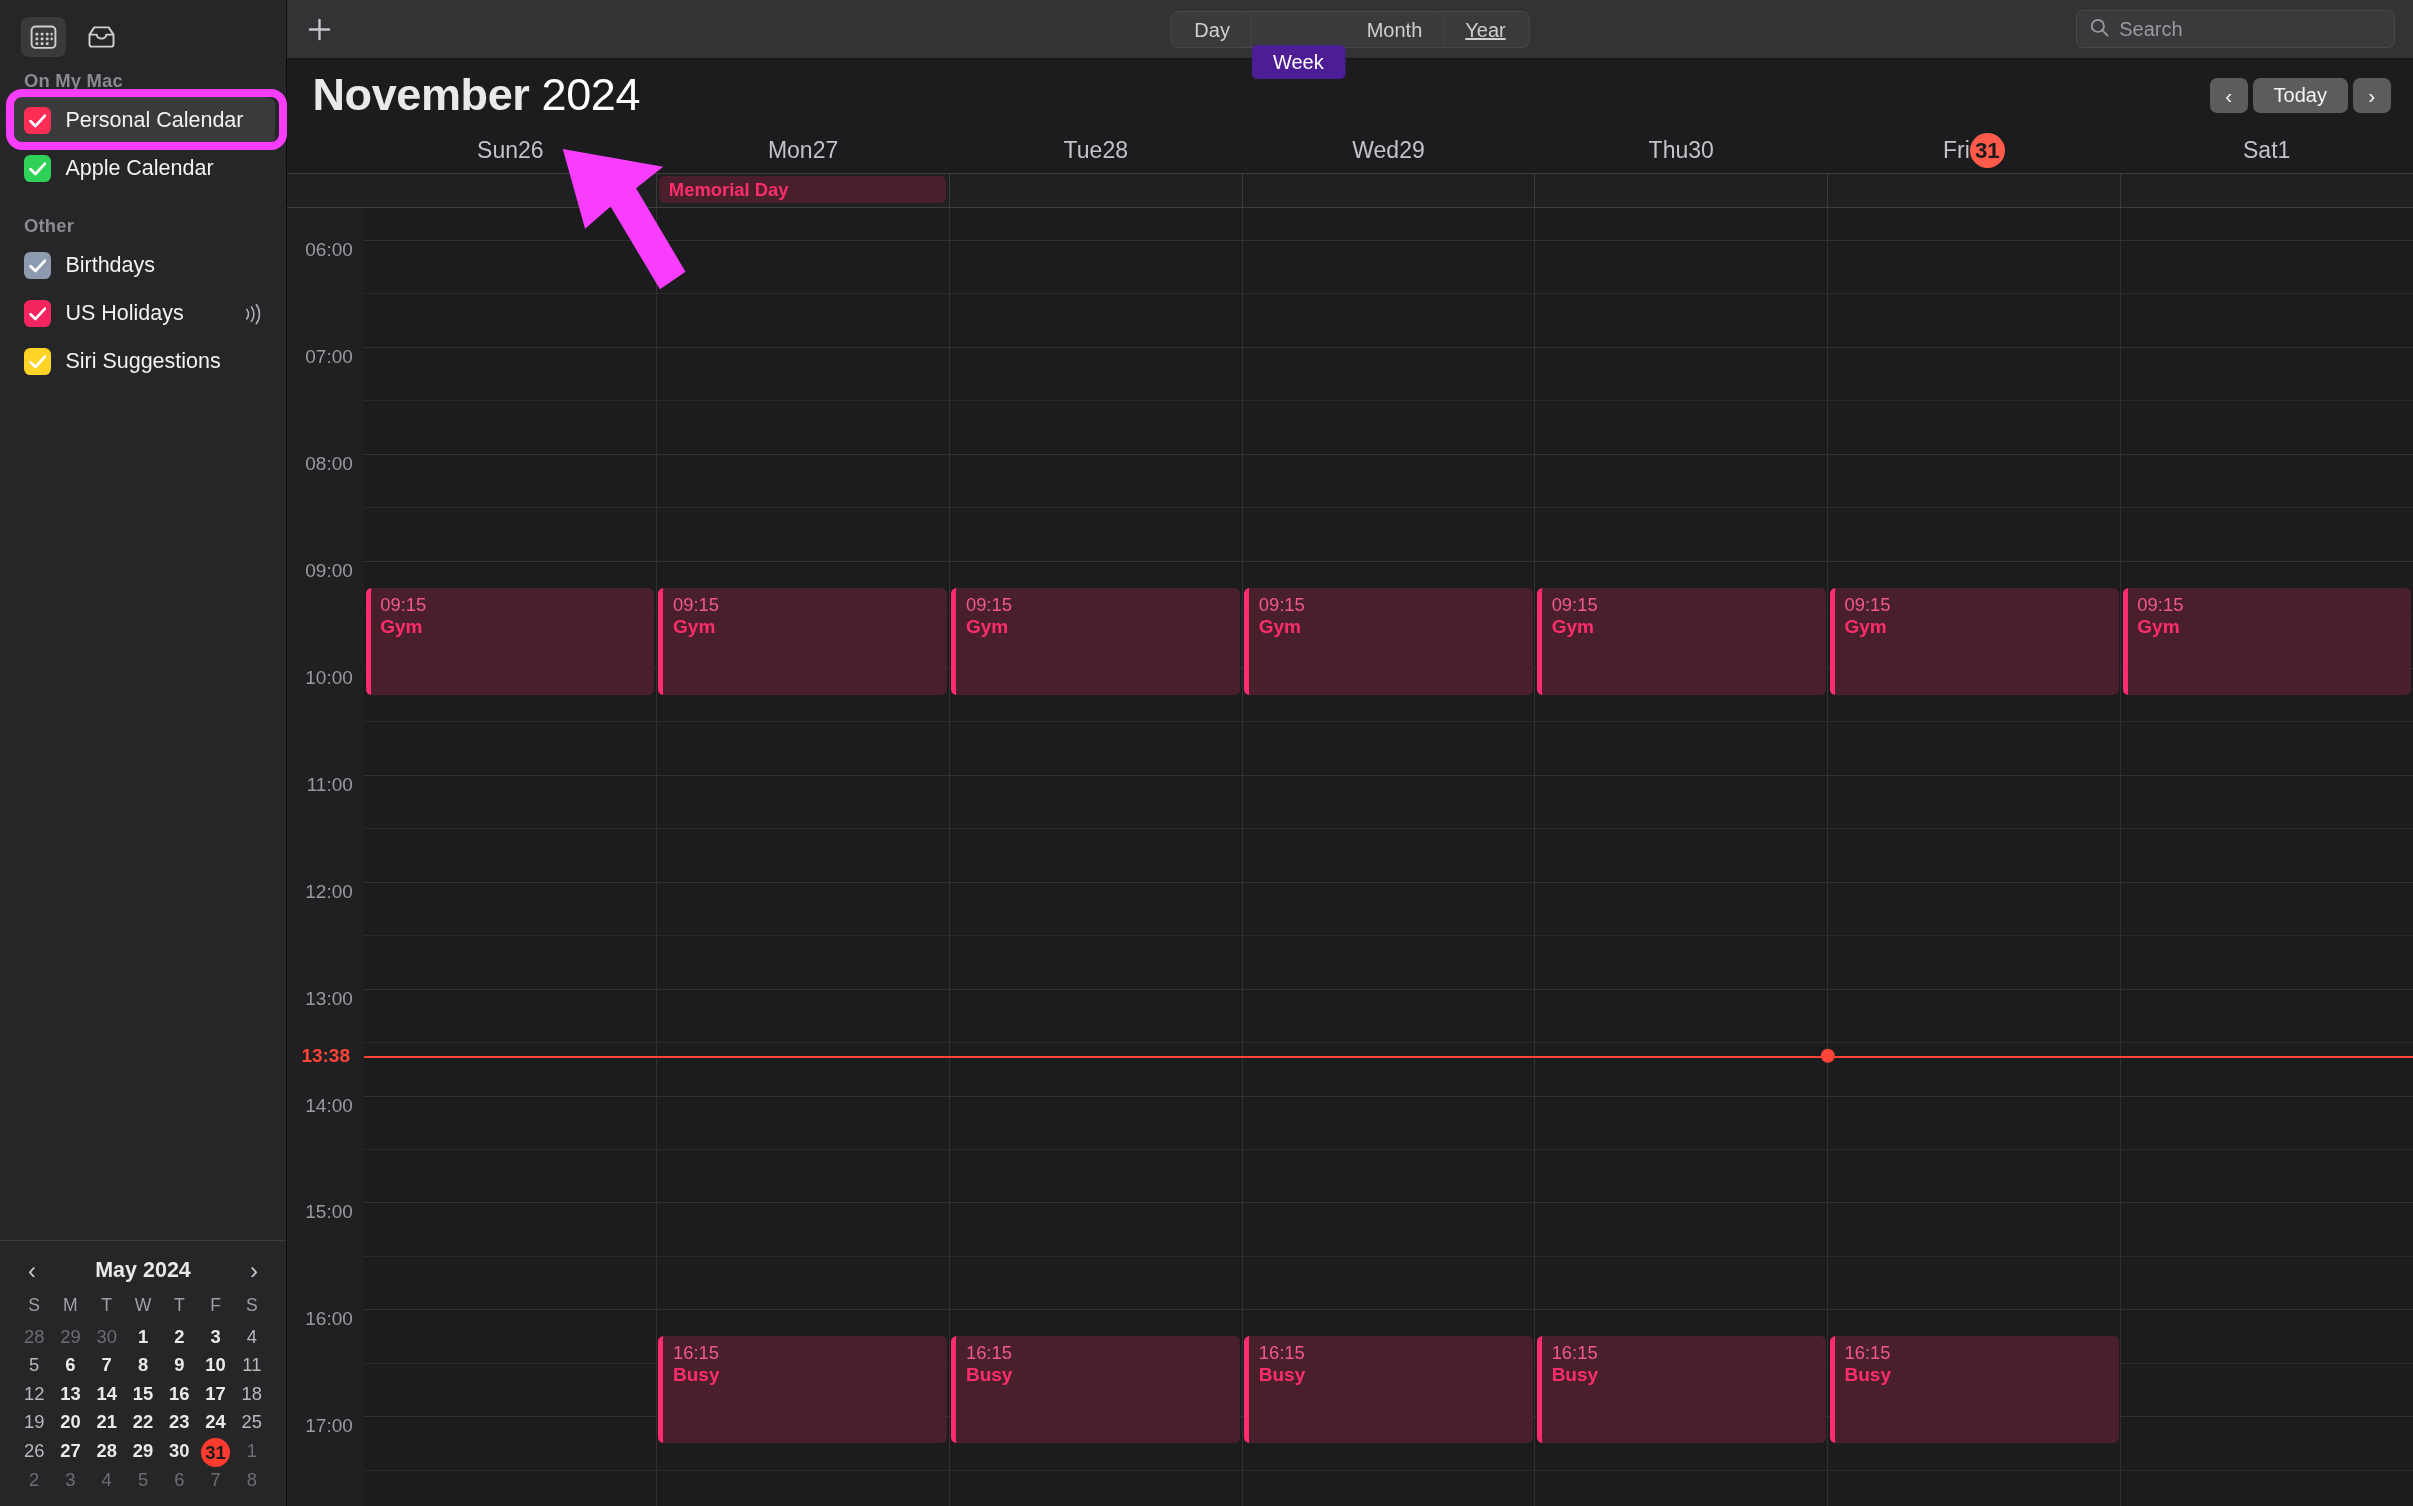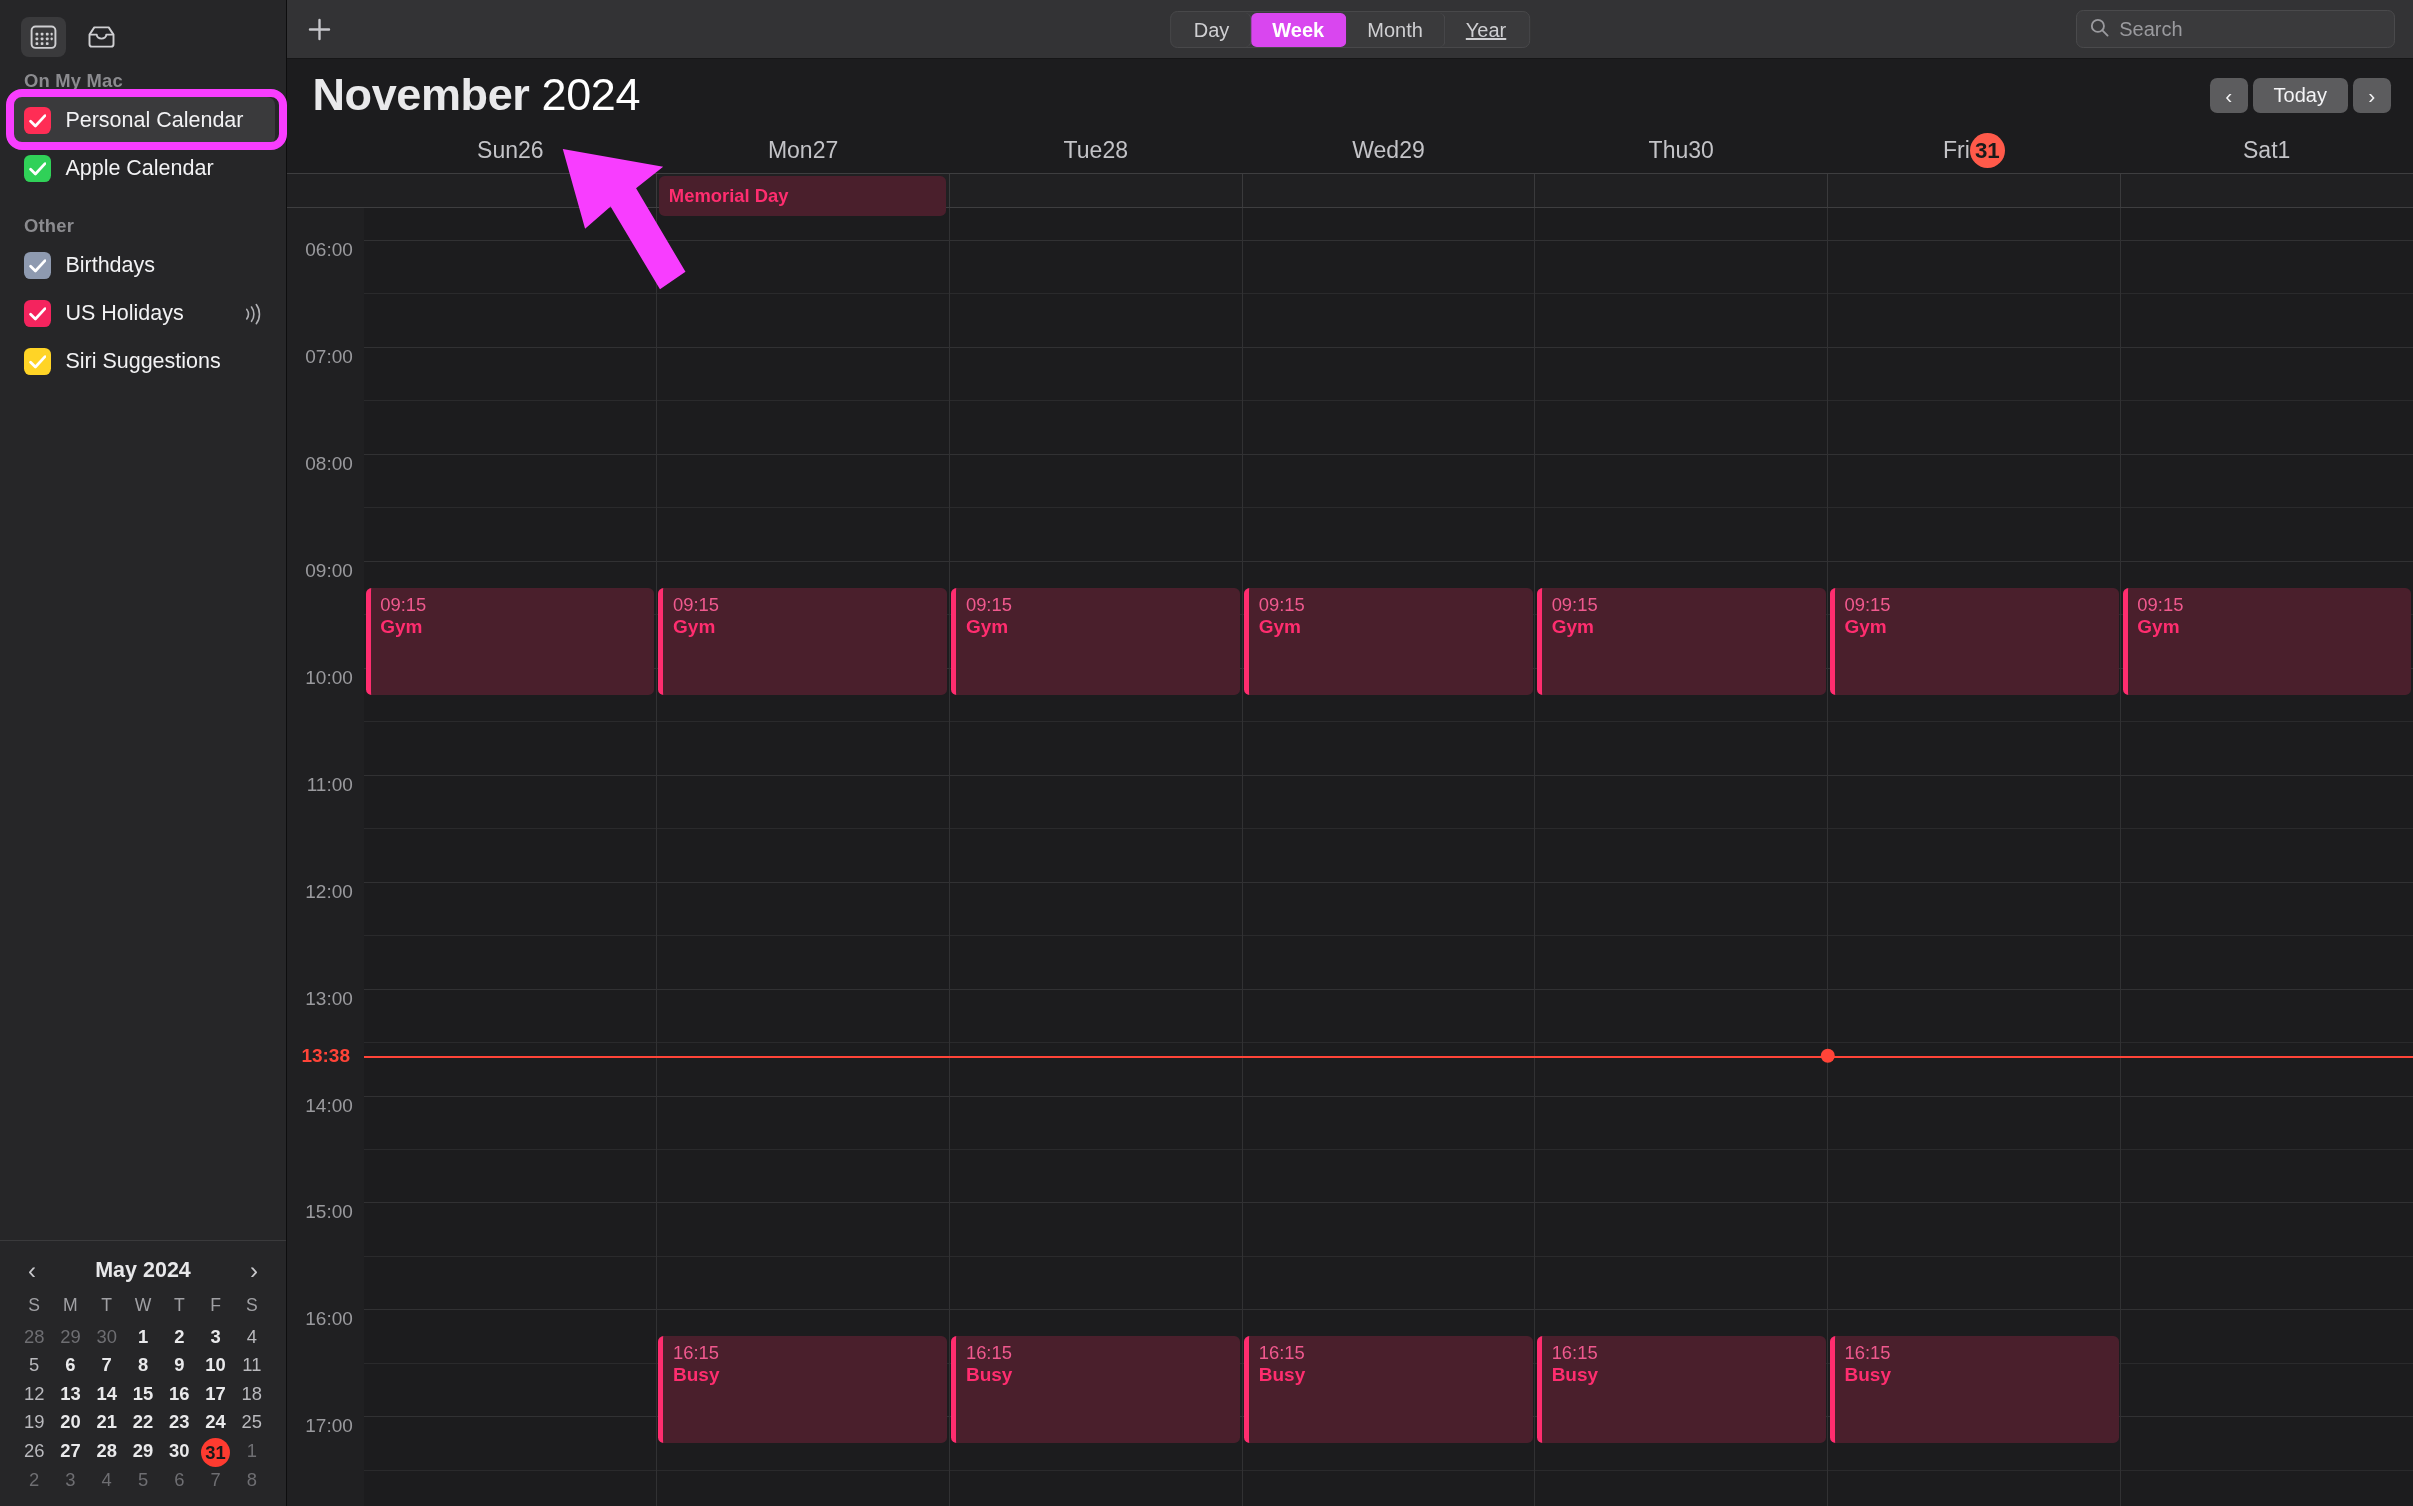--- a/index.html
+++ b/index.html
@@ -86,21 +86,21 @@
     position: absolute; left: 50%; transform: translateX(-50%);
     display: flex; background: #3a3a3c; border-radius: 7.2px;
     height: 37px; padding: 1.6px; border: 0.8px solid #48484a;
   }
   .seg {
     padding: 0 21px; height: 34px; line-height: 34px;
     font-size: 20px; color: #cfcfd2; border-radius: 5.6px;
     border-right: 0.8px solid #4a4a4c;
   }
   .seg:last-child { border-right: none; text-decoration: underline; }
-  .seg.active { background: #d946ef; color: #fff; font-weight: 700; border-right-color: transparent; }
+  .seg.active { background: #4c1d95; color: #fff; font-weight: 400; border-right-color: transparent; margin-top: 32px; }
   .searchbox {
     position: absolute; right: 17.6px; width: 319px; height: 38px;
     background: #3a3a3c; border: 0.8px solid #4a4a4c; border-radius: 7.2px;
     display: flex; align-items: center; gap: 9.6px; padding: 0 11.2px;
   }
   .search-ph { font-size: 20px; color: #9a9a9e; }
 
   .header-bar { position: relative; height: 69px; }
   .month-title {
     position: absolute; left: 25.5px; top: 9.6px;
@@ -133,21 +133,21 @@
 
   
   .allday {
     display: flex; height: 35px; padding-left: 77px;
     border-top: 0.8px solid #3e3e40; border-bottom: 0.8px solid #3e3e40;
     background: #202022;
   }
   .ad-cell { flex: 1; border-right: 0.8px solid #3a3a3c; position: relative; padding: 2.4px; }
   .ad-cell:last-child { border-right: none; }
   .ad-event {
-    height: 40px; border-radius: 5.6px; background: #4a1f2c;
+    height: 27px; border-radius: 5.6px; background: #4a1f2c;
     display: flex; align-items: center; padding-left: 9.6px;
     font-size: 18.4px; font-weight: 700; color: #ff2d6f;
   }
 
   
   .gridwrap { position: relative; height: 1298px; overflow: hidden; }
   .gutter { position: absolute; left: 0; top: 0; width: 77px; height: 100%; background: #202022; }
   .tlabel {
     position: absolute; right: 11.2px; font-size: 19px; color: #9a9a9e;
     transform: translateY(-50%);

